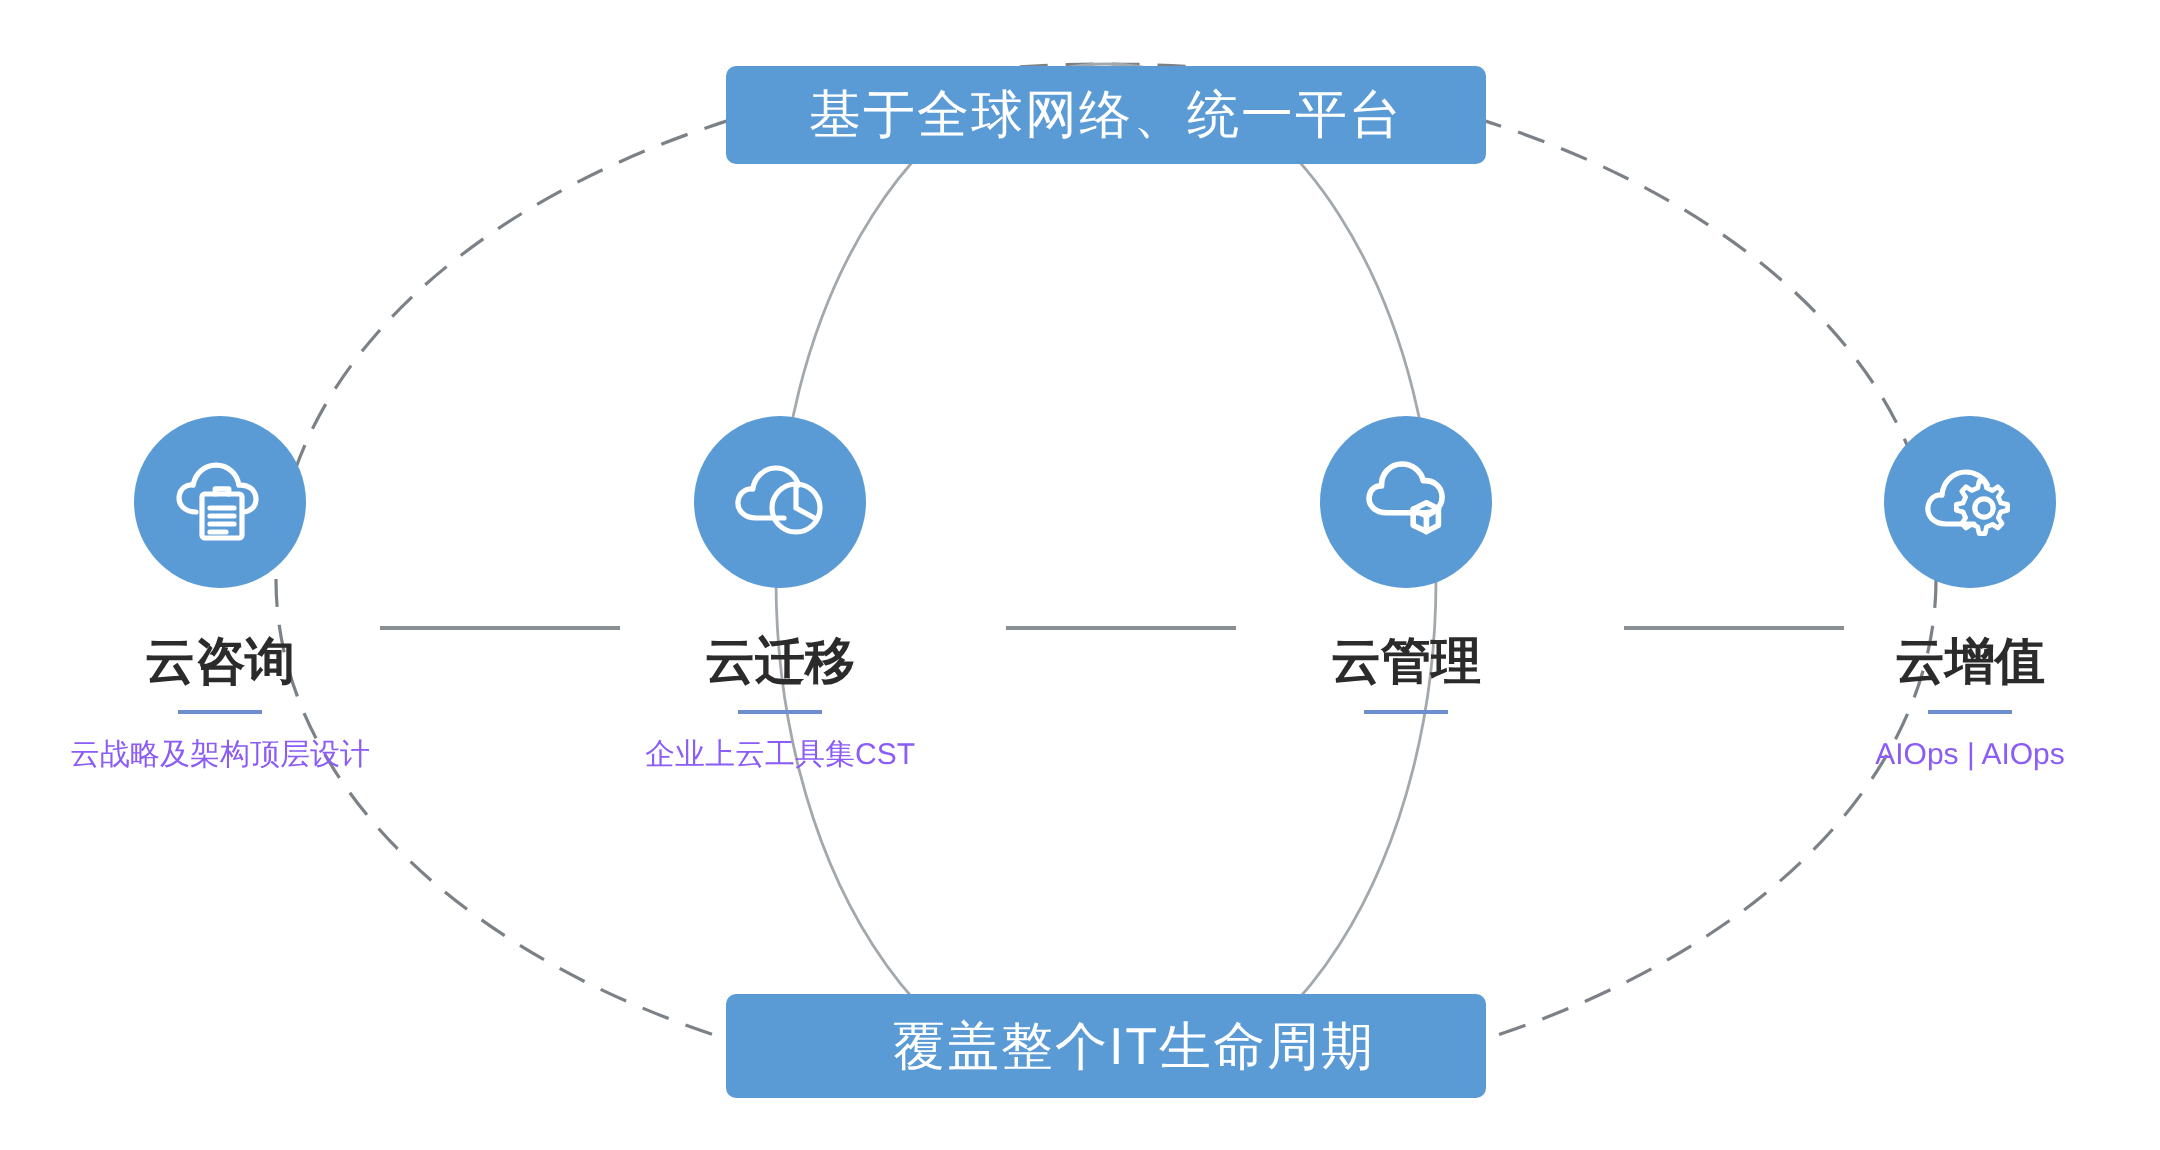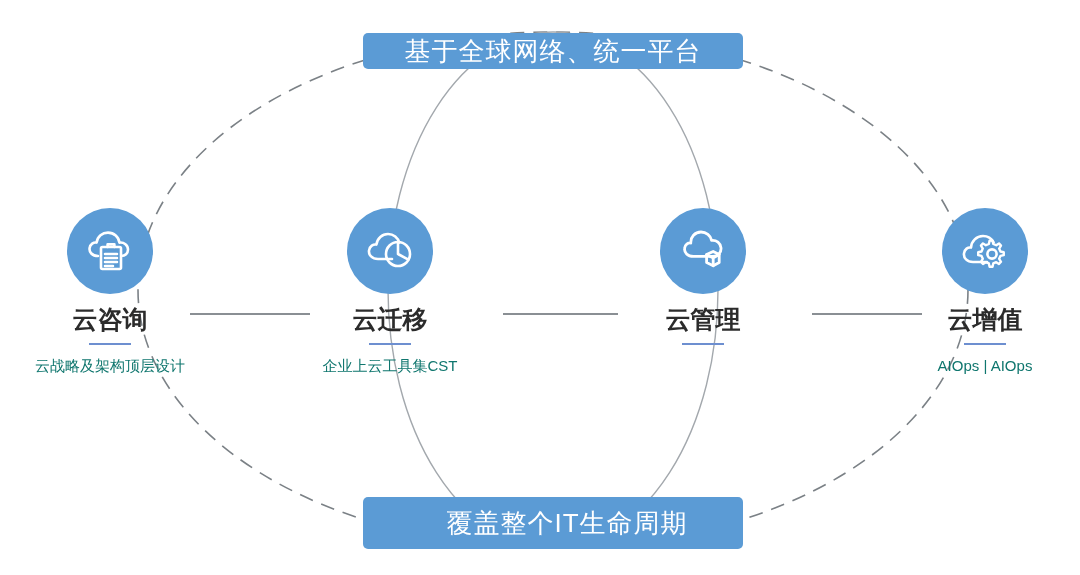--- a/index.html
+++ b/index.html
@@ -42,21 +42,21 @@
     align-items: center;
     justify-content: center;
     letter-spacing: 1px;
     font-weight: 400;
     z-index: 5;
   }
   #banner-top {
     left: 363px;
     top: 33px;
     width: 380px;
-    height: 36px;
+    height: 49px;
     font-size: 26px;
   }
   #banner-bottom {
     left: 363px;
     top: 497px;
     width: 380px;
     height: 52px;
     font-size: 26px;
     padding-left: 28px;
   }
@@ -78,37 +78,37 @@
     background: #5b9bd5;
     display: flex;
     align-items: center;
     justify-content: center;
     flex: 0 0 auto;
   }
   .node-circle svg {
     display: block;
   }
   .node-title {
-    margin-top: 12px;
+    margin-top: 24px;
     font-size: 25px;
     font-weight: bold;
     color: #2b2b2b;
     line-height: 1.1;
     white-space: nowrap;
   }
   .node-rule {
     margin-top: 9px;
     width: 42px;
     height: 2px;
     background: #6d8fd0;
   }
   .node-sub {
     margin-top: 12px;
     font-size: 15px;
-    color: #0f766e;
+    color: #8b5cf6;
     white-space: nowrap;
     line-height: 1.2;
   }
 
   .node-0 { left: -5px; }
   .node-1 { left: 275px; }
   .node-2 { left: 588px; }
   .node-3 { left: 870px; }
 
   

